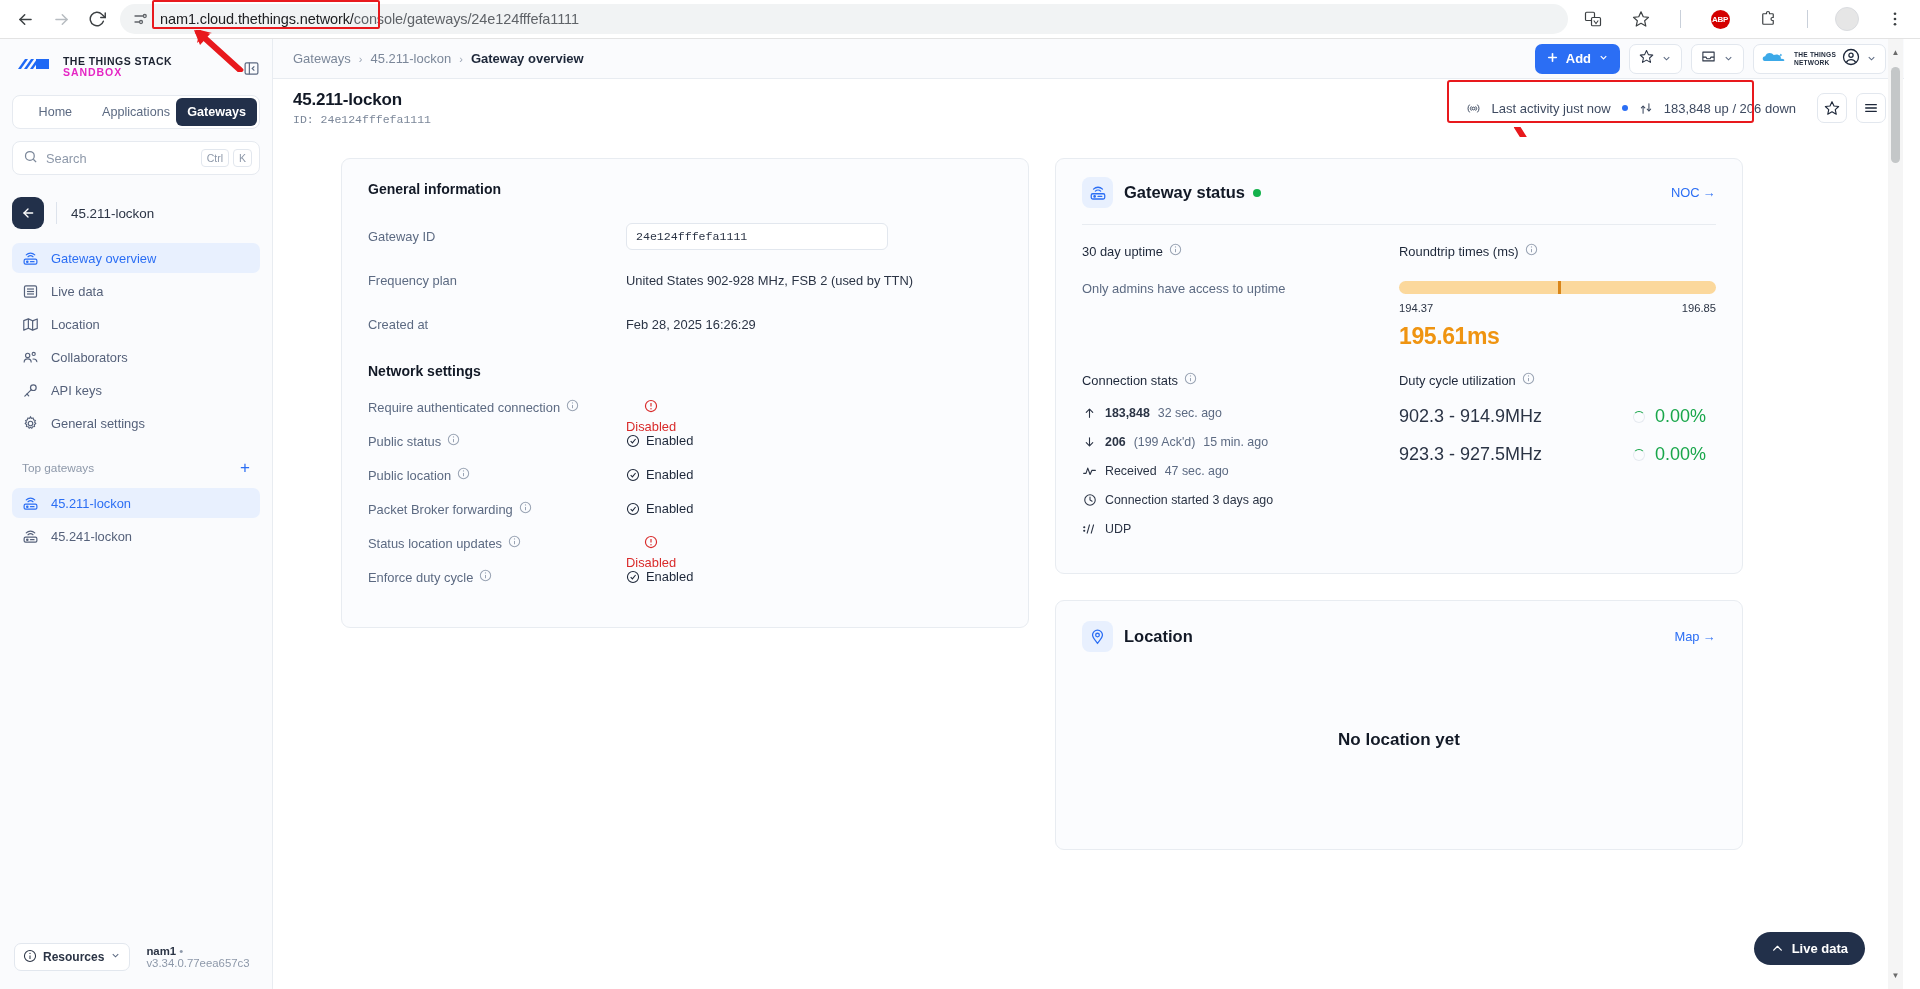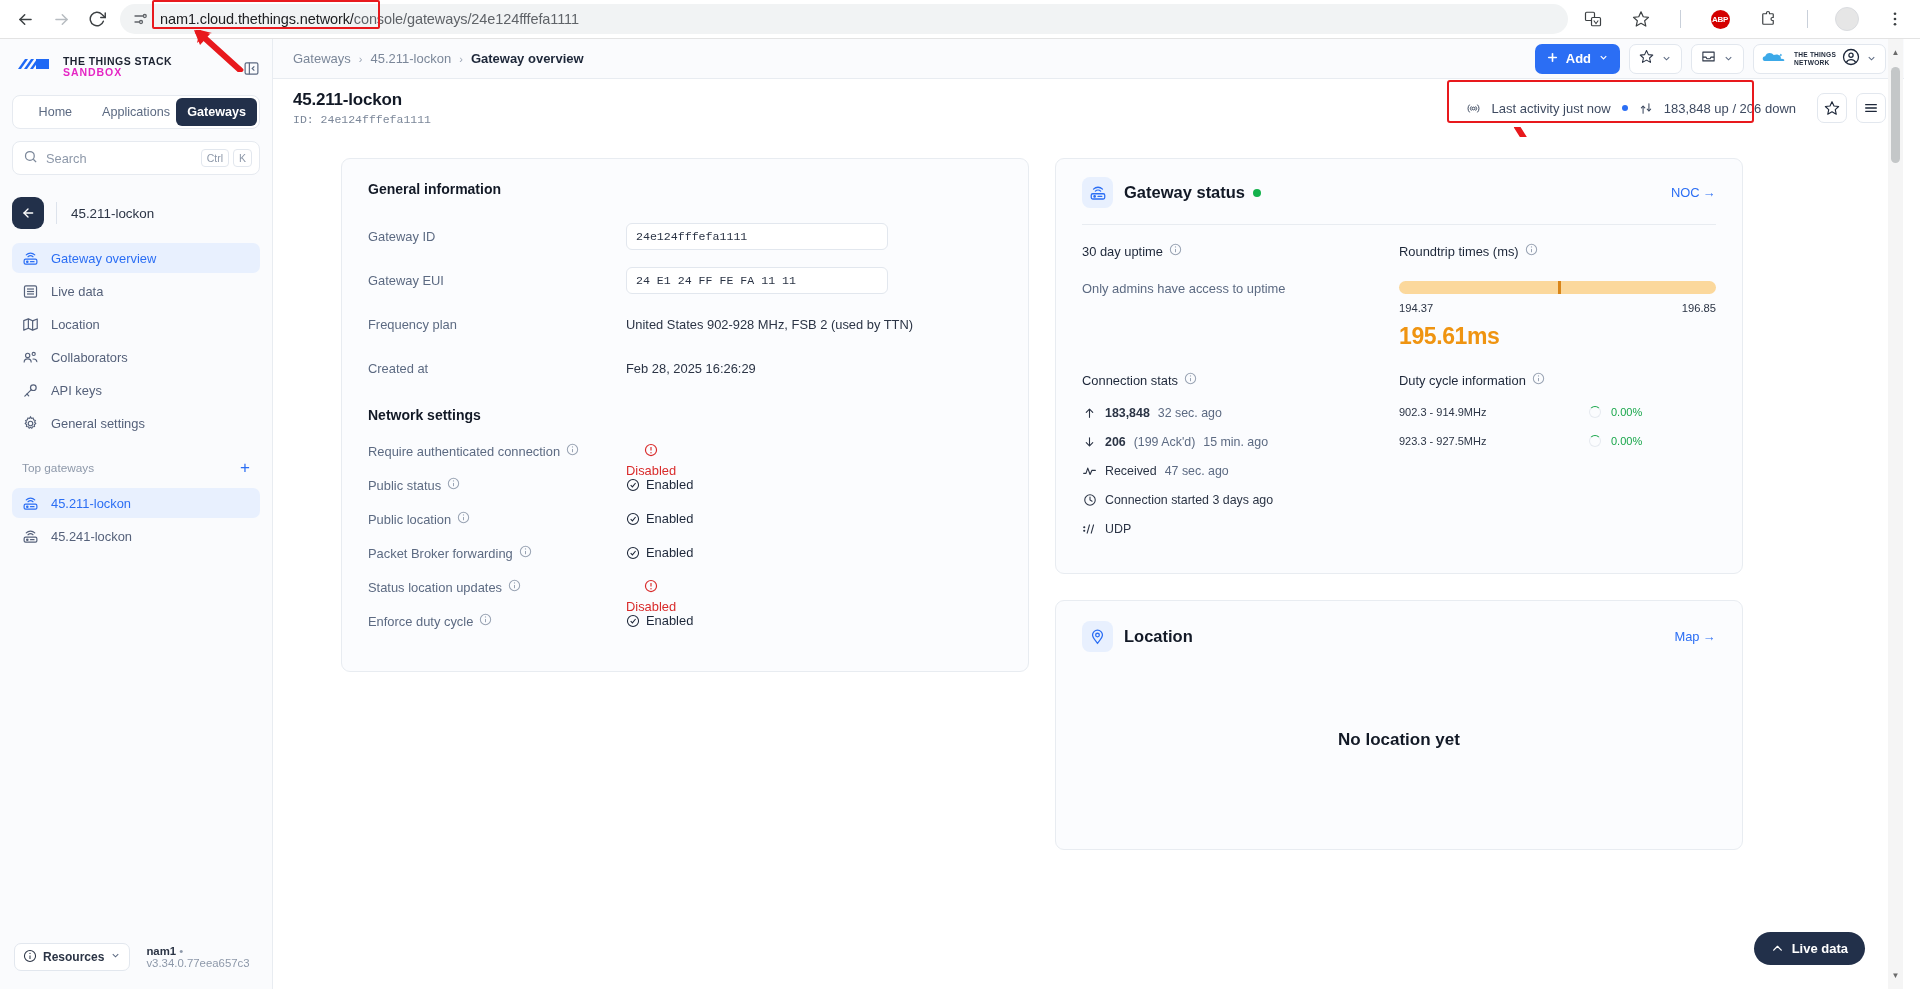--- a/index.html
+++ b/index.html
@@ -231,21 +231,21 @@
   }
   .rt-marker { position: absolute; left: 50%; top: 0; width: 3px; height: 13px; background: #d98519; }
   .rt-scale { display: flex; justify-content: space-between; font-size: 11.2px; color: #2b3445; }
   .rt-big { font-size: 23px; font-weight: bold; color: #ef9411; margin-top: 9px; letter-spacing: -.4px; }
 
   .stats-grid { display: flex; padding: 0 26px 22px 26px; }
   .stat-line { display: flex; align-items: center; gap: 8px; font-size: 12.4px; color: #2b3445; margin-bottom: 15px; }
   .stat-line .ico { width: 15px; display: flex; align-items: center; justify-content: center; color: #2b3445; flex: none; }
   .stat-line b { font-weight: bold; }
   .stat-line .muted { color: #5c6a82; }
-  .duty-row { display: flex; align-items: center; font-size: 11px; color: #2b3445; margin-bottom: 17px; }
+  .duty-row { display: flex; align-items: center; font-size: 18px; color: #2b3445; margin-bottom: 17px; gap: 44px; }
   .duty-freq { width: 190px; }
   .duty-pct { color: #18a64a; display: flex; align-items: center; gap: 10px; }
   .duty-ring {
     width: 12px; height: 12px; border-radius: 50%;
     border: 1.6px solid #e6eaf0; border-top-color: #18a64a;
   }
 
   
   .loc-head { display: flex; align-items: center; justify-content: space-between; padding: 20px 26px 0 26px; }
   .loc-empty { text-align: center; font-size: 17px; font-weight: bold; color: #121926; padding-top: 78px; }
@@ -647,24 +647,20 @@
 
     <div class="col-left">
       <div class="card card-pad">
         <div class="card-h">General information</div>
 
         <div class="info-row">
           <div class="info-label">Gateway ID</div>
           <div class="info-input">24e124fffefa1111</div>
         </div>
         <div class="info-row">
-          <div class="info-label">Gateway EUI</div>
-          <div class="info-input">24 E1 24 FF FE FA 11 11</div>
-        </div>
-        <div class="info-row">
           <div class="info-label">Frequency plan</div>
           <div class="info-val">United States 902-928 MHz, FSB 2 (used by TTN)</div>
         </div>
         <div class="info-row">
           <div class="info-label">Created at</div>
           <div class="info-val">Feb 28, 2025 16:26:29</div>
         </div>
 
         <div class="sec-title">Network settings</div>
 
@@ -900,21 +896,21 @@
                     <line x1="12" y1="5" x2="8" y2="19"></line>
                     <line x1="19" y1="5" x2="15" y2="19"></line>
                   </svg>
                 </span>
               <span>UDP</span>
             </div>
           </div>
 
           <div class="gs-col">
             <div class="gs-lab" style="margin-bottom:18px">
-              <span>Duty cycle information</span>
+              <span>Duty cycle utilization</span>
               <span class="ico-i"><svg width="13" height="13" viewBox="0 0 24 24" fill="none" stroke="#9aa4b4" stroke-width="1.9">
                     <circle cx="12" cy="12" r="9.5"></circle>
                     <line x1="12" y1="11" x2="12" y2="17"></line>
                     <circle cx="12" cy="7.3" r="1.2" fill="#9aa4b4" stroke="none"></circle>
                   </svg></span>
             </div>
             <div class="duty-row">
               <span class="duty-freq">902.3 - 914.9MHz</span>
               <span class="duty-pct">
                 <span class="duty-ring"></span>

